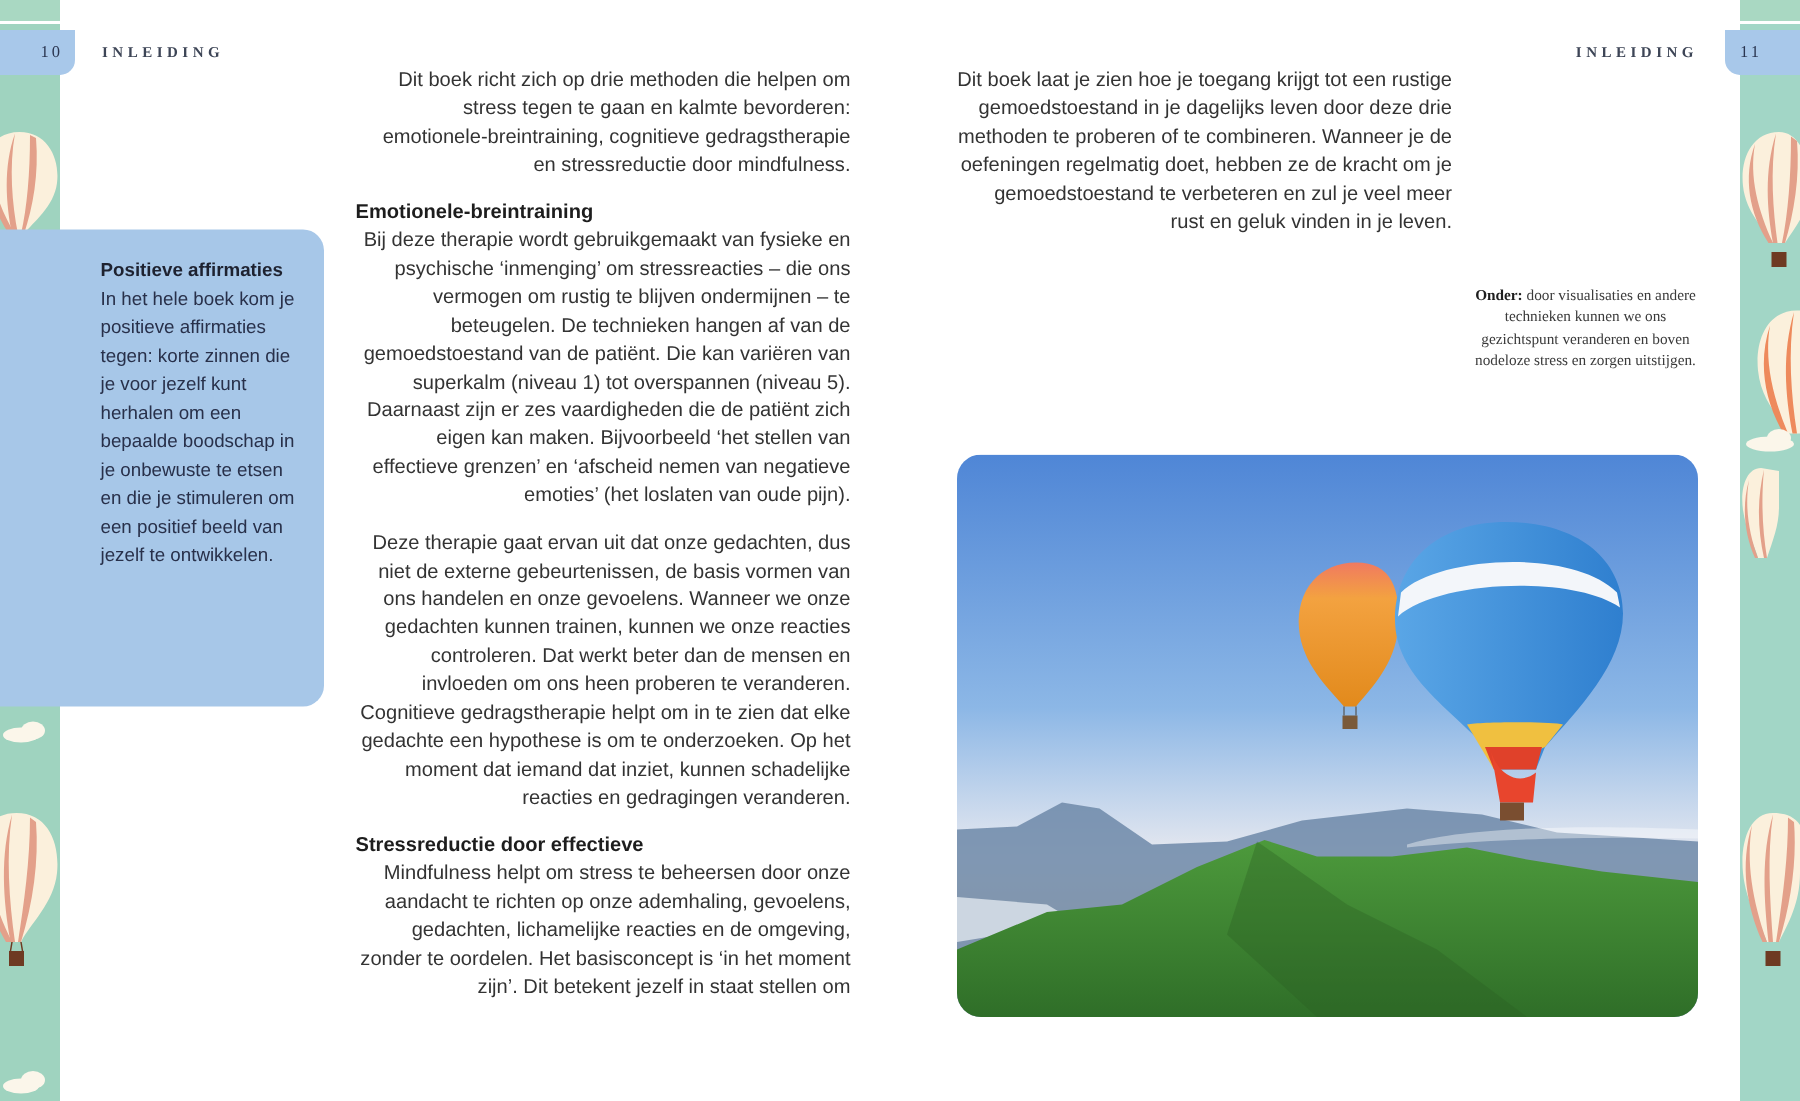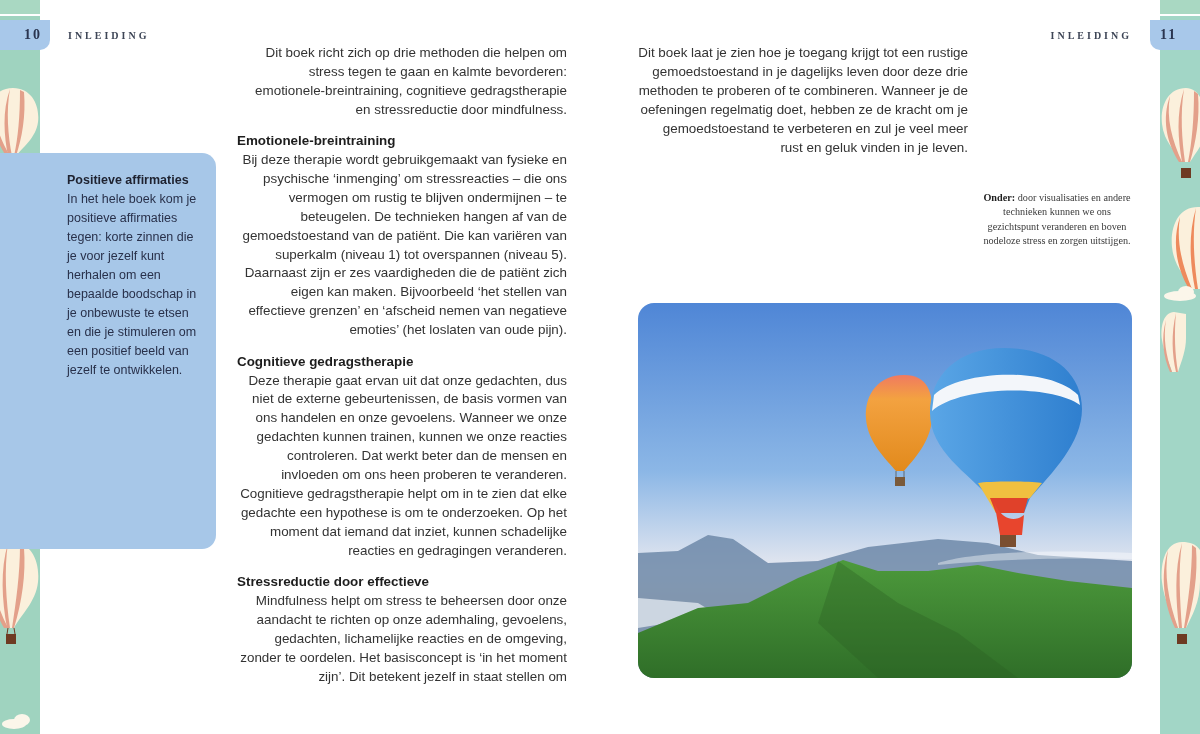--- a/index.html
+++ b/index.html
@@ -7,34 +7,34 @@
   body { position: relative; font-family: "Liberation Sans", sans-serif; color: #2b2b2b; }
 
   
   .strip { position: absolute; top: 0; height: 734px; width: 40px; background: #9fd3bf; overflow: hidden; }
   .strip.left { left: 0; }
   .strip.right { right: 0; background: #a2d6c6; }
   .strip-top { position: absolute; left: 0; right: 0; top: 0; height: 16px; background: #a9d8c2; border-bottom: 2px solid #fff; }
 
   
   .page-tab { position: absolute; top: 20px; height: 30px; background: #a8c8ea; display: flex; align-items: center;
-    font-family: "Liberation Serif", serif; font-weight: bold; font-size: 14px; letter-spacing: 2px; color: #2a3550; }
+    font-family: "Liberation Serif", serif; font-weight: normal; font-size: 11px; letter-spacing: 2px; color: #2a3550; }
   .page-tab.left { left: 0; width: 50px; border-radius: 0 0 10px 0; justify-content: flex-end; padding-right: 8px; }
   .page-tab.right { right: 0; width: 50px; border-radius: 0 0 0 10px; justify-content: flex-start; padding-left: 10px; }
 
   .running-head { position: absolute; top: 30px; font-family: "Liberation Serif", serif; font-size: 10px;
     letter-spacing: 3px; color: #3d4556; font-weight: bold; }
   .running-head.left { left: 68px; }
   .running-head.right { right: 68px; }
 
   
   .deco-balloon { position: absolute; }
 
   
-  .sidebar-box { position: absolute; left: 0; top: 153px; width: 216px; height: 396px; background: #a7c7e8;
+  .sidebar-box { position: absolute; left: 0; top: 153px; width: 216px; height: 318px; background: #a7c7e8;
     border-radius: 0 14px 14px 0; padding: 18px 16px 0 67px; }
   .sidebar-box h3 { font-size: 12.5px; font-weight: bold; color: #1e2230; line-height: 19px; }
   .sidebar-box p { font-size: 12.5px; color: #28304a; line-height: 19px; }
 
   
   .col { position: absolute; font-size: 13.4px; line-height: 18.9px; color: #333333; }
   .col p { margin-bottom: 12.5px; text-align: right; }
   .col h4 { font-size: 13.4px; font-weight: bold; color: #1d1d1d; line-height: 18.9px; }
   .col-left { left: 237px; top: 44px; width: 330px; }
   .col-right { left: 638px; top: 44px; width: 330px; }
@@ -118,21 +118,20 @@
   <p>In het hele boek kom je positieve affirmaties tegen: korte zinnen die je voor jezelf kunt herhalen om een bepaalde boodschap in je onbewuste te etsen en die je stimuleren om een positief beeld van jezelf te ontwikkelen.</p>
 </aside>
 
 <section class="col col-left">
   <p>Dit boek richt zich op drie methoden die helpen om stress tegen te gaan en kalmte bevorderen: emotionele-breintraining, cognitieve gedragstherapie en stressreductie door mindfulness.</p>
   <div>
     <h4>Emotionele-breintraining</h4>
     <p>Bij deze therapie wordt gebruikgemaakt van fysieke en psychische ‘inmenging’ om stressreacties – die ons vermogen om rustig te blijven ondermijnen – te beteugelen. De technieken hangen af van de gemoedstoestand van de patiënt. Die kan variëren van superkalm (niveau 1) tot overspannen (niveau 5). Daarnaast zijn er zes vaardigheden die de patiënt zich eigen kan maken. Bijvoorbeeld ‘het stellen van effectieve grenzen’ en ‘afscheid nemen van negatieve emoties’ (het loslaten van oude pijn).</p>
   </div>
   <div>
-    <h4>Cognitieve gedragstherapie</h4>
     <p>Deze therapie gaat ervan uit dat onze gedachten, dus niet de externe gebeurtenissen, de basis vormen van ons handelen en onze gevoelens. Wanneer we onze gedachten kunnen trainen, kunnen we onze reacties controleren. Dat werkt beter dan de mensen en invloeden om ons heen proberen te veranderen. Cognitieve gedragstherapie helpt om in te zien dat elke gedachte een hypothese is om te onderzoeken. Op het moment dat iemand dat inziet, kunnen schadelijke reacties en gedragingen veranderen.</p>
   </div>
   <div>
     <h4>Stressreductie door effectieve</h4>
     <p>Mindfulness helpt om stress te beheersen door onze aandacht te richten op onze ademhaling, gevoelens, gedachten, lichamelijke reacties en de omgeving, zonder te oordelen. Het basisconcept is ‘in het moment zijn’. Dit betekent jezelf in staat stellen om</p>
   </div>
 </section>
 
 <section class="col col-right">
   <p>Dit boek laat je zien hoe je toegang krijgt tot een rustige gemoedstoestand in je dagelijks leven door deze drie methoden te proberen of te combineren. Wanneer je de oefeningen regelmatig doet, hebben ze de kracht om je gemoedstoestand te verbeteren en zul je veel meer rust en geluk vinden in je leven.</p>

